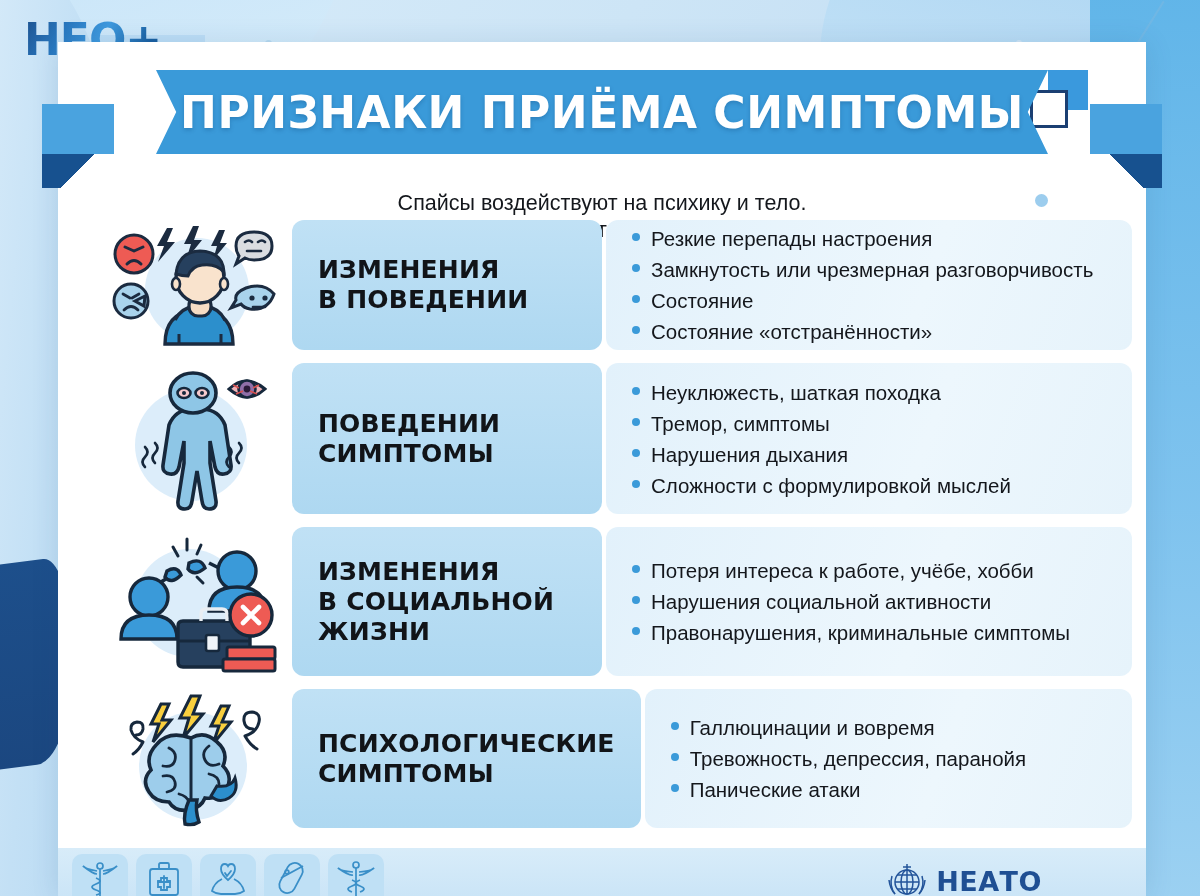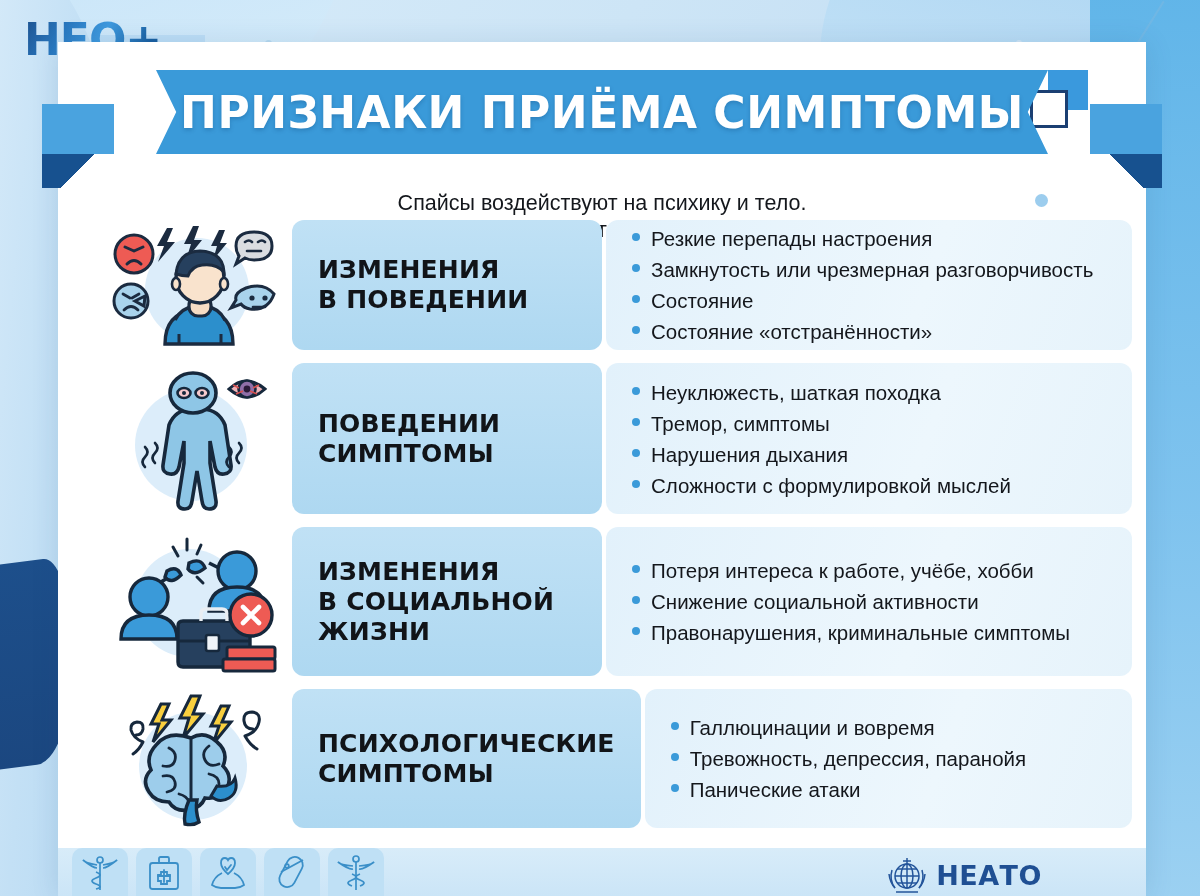--- a/index.html
+++ b/index.html
@@ -177,21 +177,21 @@
 
   .row-1 { height:130px; }
   .row-2 { height:151px; }
   .row-3 { height:149px; }
   .row-4 { height:139px; }
 
   
   .footer {
     position:absolute; left:0; right:0; bottom:0; height:48px;
     background:linear-gradient(180deg,#d8ecf9,#cbe5f7);
-    display:flex; align-items:flex-end; justify-content:space-between;
+    display:flex; align-items:flex-start; justify-content:space-between;
     padding:6px 14px 0 14px;
   }
   .footer-icons { display:flex; gap:8px; }
   .f-tile {
     width:56px; height:48px; border-radius:10px 10px 0 0;
     background:#bfe0f5;
     display:flex; align-items:center; justify-content:center;
   }
   .who-logo { display:flex; align-items:center; gap:8px; padding-right:90px; padding-top:6px; }
   .who-text {
@@ -409,21 +409,21 @@
           <span>ЖИЗНИ</span>
         </h3>
       </div>
       <div class="bullet-cell">
         <div class="bullet">
             <span class="dot"></span>
             <span>Потеря интереса к работе, учёбе, хобби</span>
           </div>
         <div class="bullet">
             <span class="dot"></span>
-            <span>Снижение социальной активности</span>
+            <span>Нарушения социальной активности</span>
           </div>
         <div class="bullet">
             <span class="dot"></span>
             <span>Правонарушения, криминальные симптомы</span>
           </div>
       </div>
     </div>
 
     <div class="row row-4">
       <div class="icon-cell">

